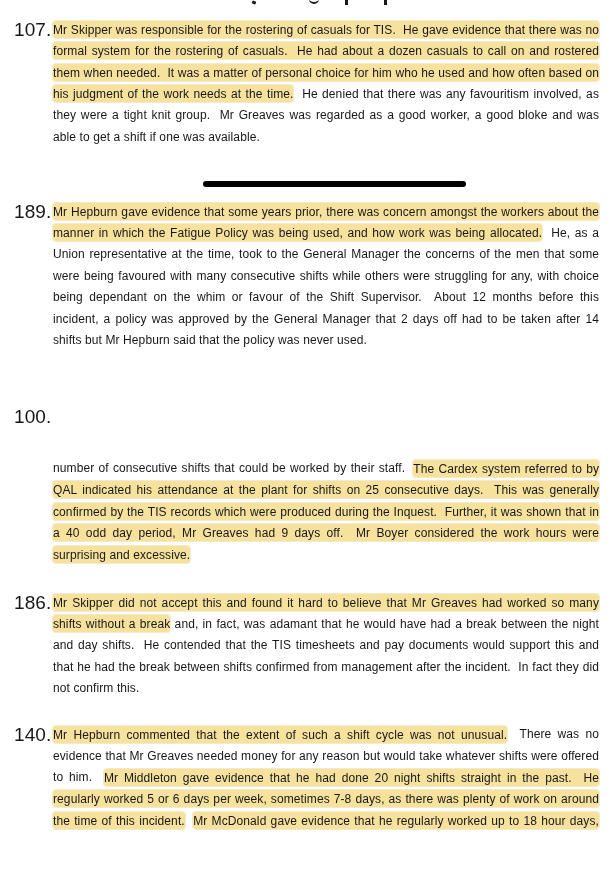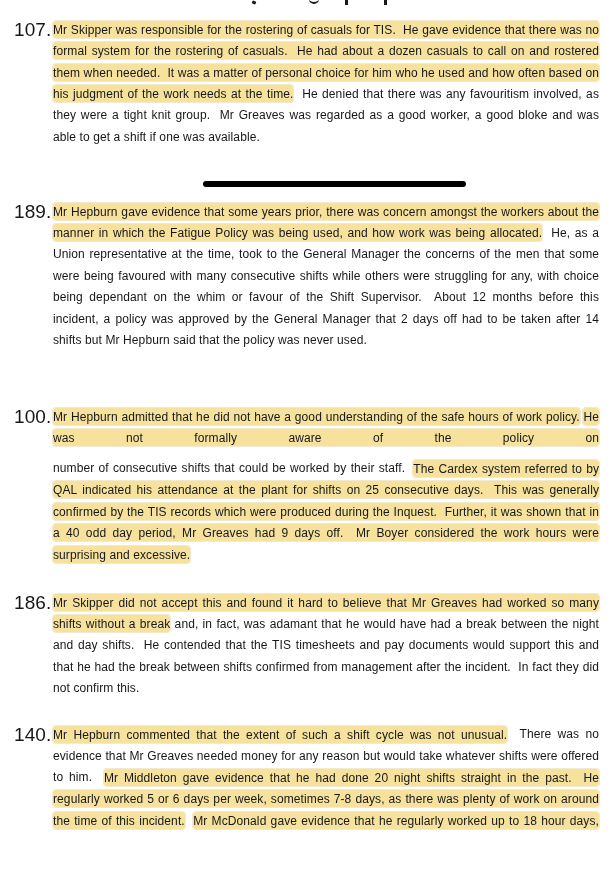--- a/index.html
+++ b/index.html
@@ -70,21 +70,20 @@
     <span class="num">107.</span>
     <div class="body"><span class="hl">Mr Skipper was responsible for the rostering of casuals for TIS.&nbsp; He gave evidence that there was no formal system for the rostering of casuals.&nbsp; He had about a dozen casuals to call on and rostered them when needed.&nbsp; It was a matter of personal choice for him who he used and how often based on his judgment of the work needs at the time.</span><span class="tx">&nbsp; He denied that there was any favouritism involved, as they were a tight knit group.&nbsp; Mr Greaves was regarded as a good worker, a good bloke and was able to get a shift if one was available.</span></div>
   </article>
       <div class="bar" style="top: 181px;"></div>
       <article class="para" style="top: 201px;">
     <span class="num">189.</span>
     <div class="body"><span class="hl">Mr Hepburn gave evidence that some years prior, there was concern amongst the workers about the manner in which the Fatigue Policy was being used, and how work was being allocated.</span><span class="tx">&nbsp; He, as a Union representative at the time, took to the General Manager the concerns of the men that some were being favoured with many consecutive shifts while others were struggling for any, with choice being dependant on the whim or favour of the Shift Supervisor.&nbsp; About 12 months before this incident, a policy was approved by the General Manager that 2 days off had to be taken after 14 shifts but Mr Hepburn said that the policy was never used.</span></div>
   </article>
       <article class="para" style="top: 406px;">
     <span class="num">100.</span>
-    <div class="body jl"><span class="hl">Mr Hepburn admitted that he did not have a good understanding of the safe hours of work policy.</span><span class="tx"> </span><span class="hl">He was not formally aware of the policy on</span></div>
   </article>
       <article class="para" style="top: 458px;">
     <span class="num"></span>
     <div class="body"><span class="tx">number of consecutive shifts that could be worked by their staff.&nbsp; </span><span class="hl">The Cardex system referred to by QAL indicated his attendance at the plant for shifts on 25 consecutive days.&nbsp; This was generally confirmed by the TIS records which were produced during the Inquest.&nbsp; Further, it was shown that in a 40 odd day period, Mr Greaves had 9 days off.&nbsp; Mr Boyer considered the work hours were surprising and excessive.</span></div>
   </article>
       <article class="para" style="top: 592px;">
     <span class="num">186.</span>
     <div class="body"><span class="hl">Mr Skipper did not accept this and found it hard to believe that Mr Greaves had worked so many shifts without a break</span><span class="tx"> and, in fact, was adamant that he would have had a break between the night and day shifts.&nbsp; He contended that the TIS timesheets and pay documents would support this and that he had the break between shifts confirmed from management after the incident.&nbsp; In fact they did not confirm this.</span></div>
   </article>
       <article class="para" style="top: 724px;">

